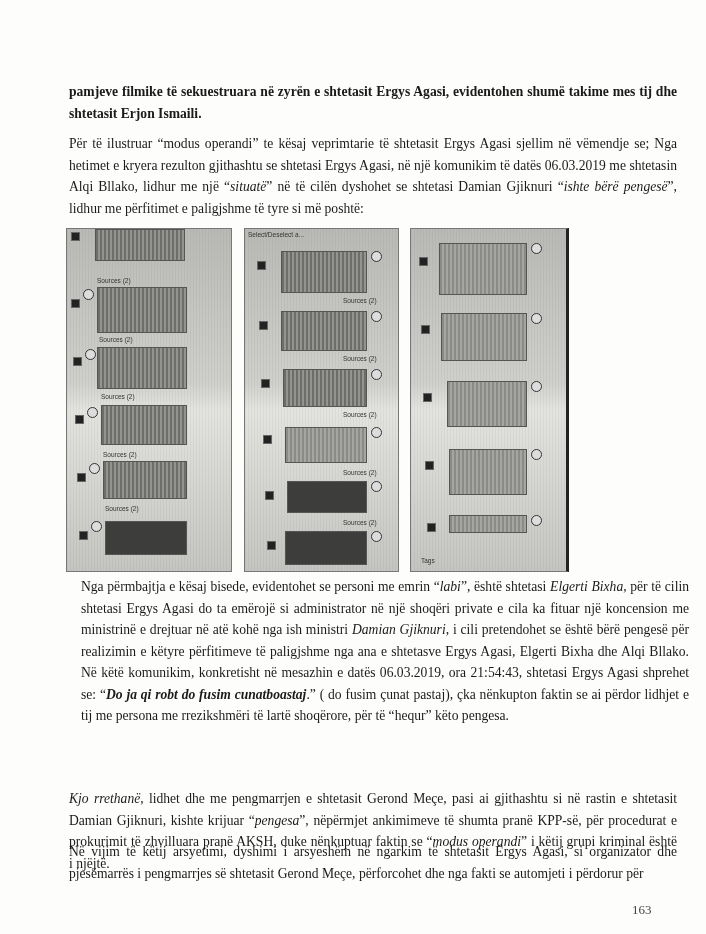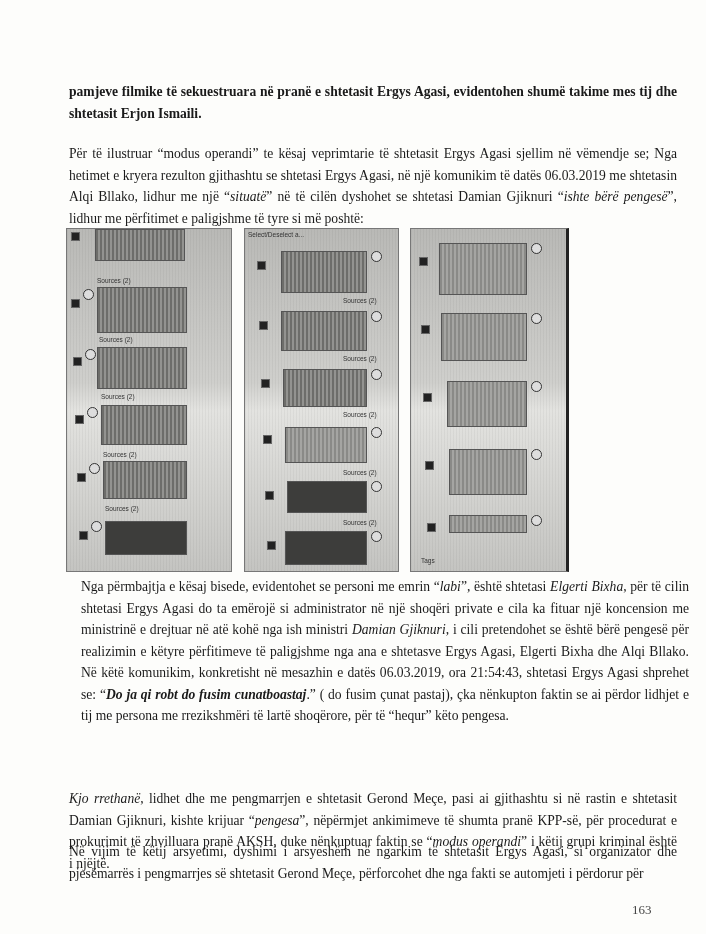--- a/index.html
+++ b/index.html
@@ -21,23 +21,23 @@
   .bubble.light { background:repeating-linear-gradient(90deg,#8a8a87 0 2px,#a5a5a2 2px 4px); }
   .cb { position:absolute; width:7px; height:7px; background:#222; border:1px solid #666; }
   .av { position:absolute; width:9px; height:9px; border:1px solid #333; border-radius:50%; background:#ddd; }
   .src { position:absolute; font-family:"Liberation Sans", sans-serif; font-size:6.5px; color:#333; }
   .hdr { position:absolute; left:3px; top:2px; font-family:"Liberation Sans", sans-serif; font-size:6.5px; color:#333; }
   .pgnum { position:absolute; left:632px; top:902px; font-size:13px; color:#444; }
 </style>
 </head>
 <body>
 
-<div class="p bold" style="top:81px;">pamjeve filmike të sekuestruara në pranë e shtetasit Ergys Agasi, evidentohen shumë takime mes tij dhe shtetasit Erjon Ismaili.</div>
+<div class="p bold" style="top:81px;">pamjeve filmike të sekuestruara në zyrën e shtetasit Ergys Agasi, evidentohen shumë takime mes tij dhe shtetasit Erjon Ismaili.</div>
 
-<div class="p" style="top:133px;margin-top:10px;">
+<div class="p" style="top:133px;">
   <span>Për të ilustruar “modus operandi” te kësaj veprimtarie të shtetasit Ergys Agasi sjellim në vëmendje se; Nga hetimet e kryera rezulton gjithashtu se shtetasi Ergys Agasi, në një komunikim të datës 06.03.2019 me shtetasin Alqi Bllako, lidhur me një “</span><span class="it">situatë</span><span>” në të cilën dyshohet se shtetasi Damian Gjiknuri “</span><span class="it">ishte bërë pengesë</span><span>”, lidhur me përfitimet e paligjshme të tyre si më poshtë:</span>
 </div>
 
 <div class="shot" style="left:66px; width:164px;">
   <div class="cb" style="left:4px;top:3px;"></div>
   <div class="bubble" style="left:28px;top:0;width:90px;height:32px;"></div>
   <div class="src" style="left:30px;top:48px;">Sources (2)</div>
   <div class="cb" style="left:4px;top:70px;"></div>
   <div class="av" style="left:16px;top:60px;"></div>
   <div class="bubble" style="left:30px;top:58px;width:90px;"></div>

